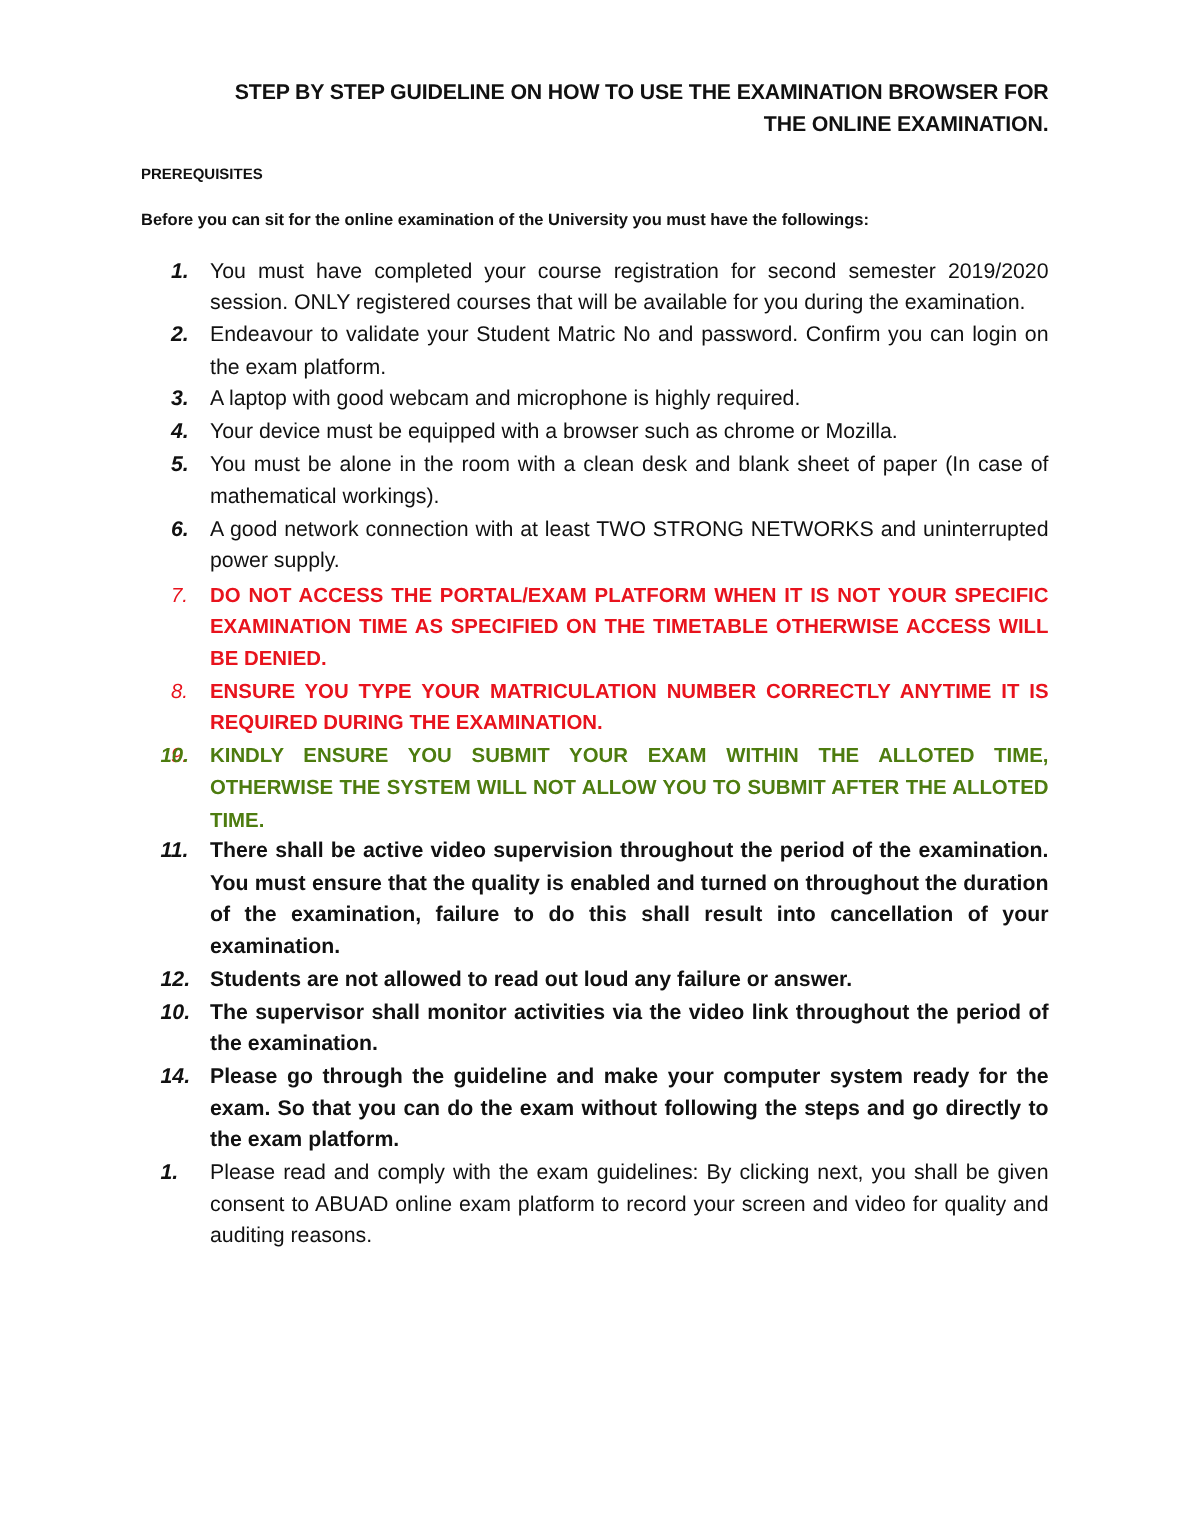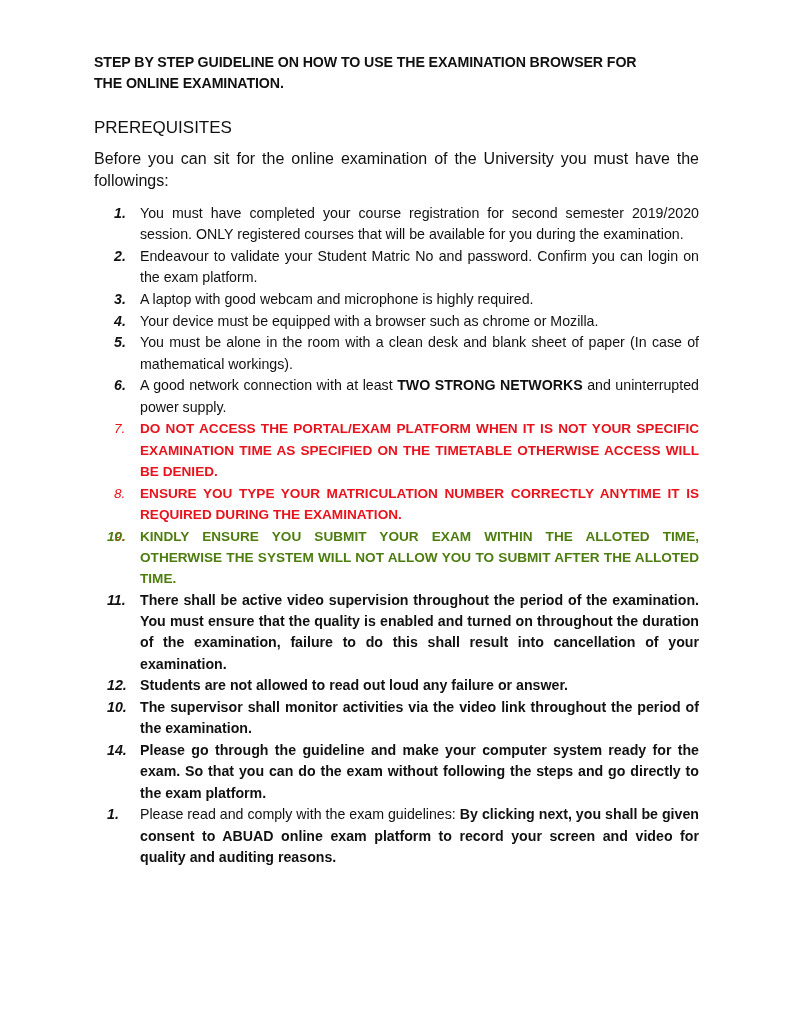--- a/index.html
+++ b/index.html
@@ -1,32 +1,32 @@
 <!DOCTYPE html>
 <html><head>
   <meta charset="utf-8">
   <style>
     html, body { margin: 0; padding: 0; background: #ffffff; }
     body { width: 791px; height: 1024px; position: relative; overflow: hidden;
            font-family: "Liberation Sans", sans-serif; color: #111; }
     .page { position: absolute; left: 94px; top: 52px; width: 605px; }
-    .title { text-align: left; font-weight: bold; font-size: 14.2px; line-height: 21px; margin: 0 0 23px 0; letter-spacing: -0.1px; }
-    .section-heading { font-weight: normal; font-size: 17px; line-height: 21px; margin: 0 0 10px 0; }
-    .intro { font-size: 16px; line-height: 21.5px; margin: 0 0 12px 0; text-align: justify; }
+    .title { text-align: right; font-weight: bold; font-size: 14.2px; line-height: 21px; margin: 0 0 12px 0; letter-spacing: -0.1px; }
+    .section-heading { font-weight: bold; font-size: 10px; line-height: 21px; margin: 0 0 10px 0; }
+    .intro { font-size: 11px; line-height: 21.5px; margin: 0 0 12px 0; text-align: justify; font-weight: bold; }
     ol.items { list-style: none; padding: 0; margin: 0; }
     ol.items li { position: relative; padding-left: 46px; font-size: 14.2px; line-height: 21.3px; text-align: justify; margin: 0 0 0.4px 0; }
     ol.items li .num { position: absolute; left: 20px; top: 0; font-style: italic; font-weight: bold; }
     ol.items li.red { color: #e8131d; font-weight: bold; font-size: 13.6px; }
     ol.items li.red .num { font-weight: normal; }
     ol.items li.red.wide .num { font-weight: bold; }
     ol.items li.boldtext { font-weight: bold; }
     ol.items li.wide { padding-left: 46px; }
     ol.items li.wide .num { left: 13px; }
     .it { font-weight: normal; }
-    .b { font-weight: bold; margin-top: 31px; }
+    .b { font-weight: normal; margin-top: 31px; }
   </style>
 </head>
 <body>
 
 <div class="page">
   <div class="title">
     <div>STEP BY STEP GUIDELINE ON HOW TO USE THE EXAMINATION BROWSER FOR</div>
     <div>THE ONLINE EXAMINATION.</div>
   </div>
   <div class="section-heading">PREREQUISITES</div>

